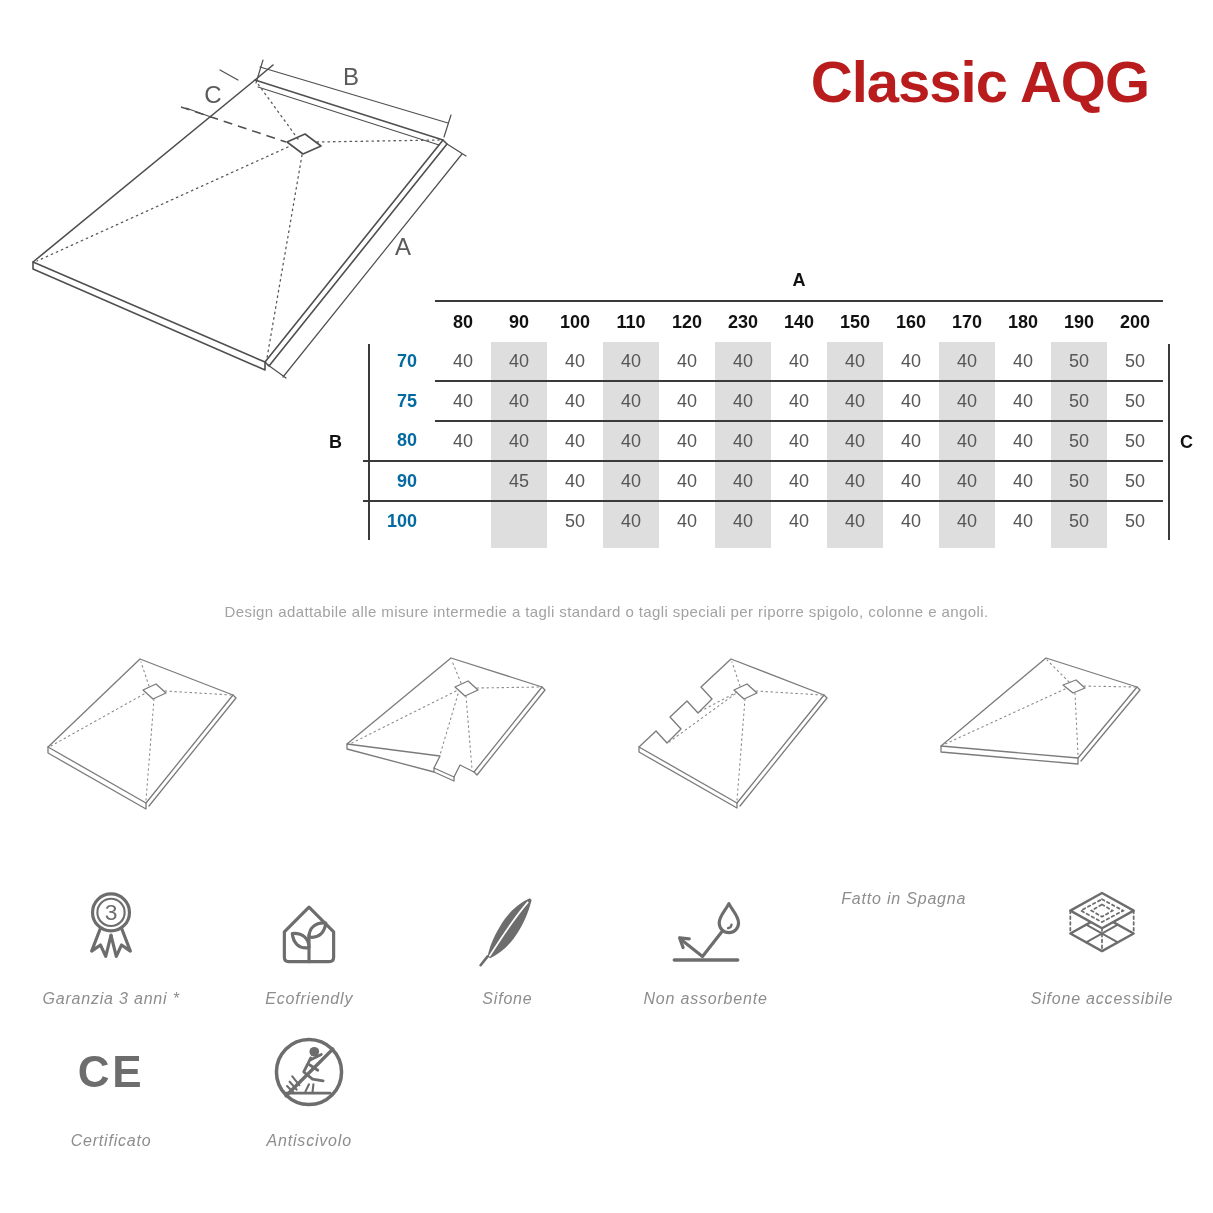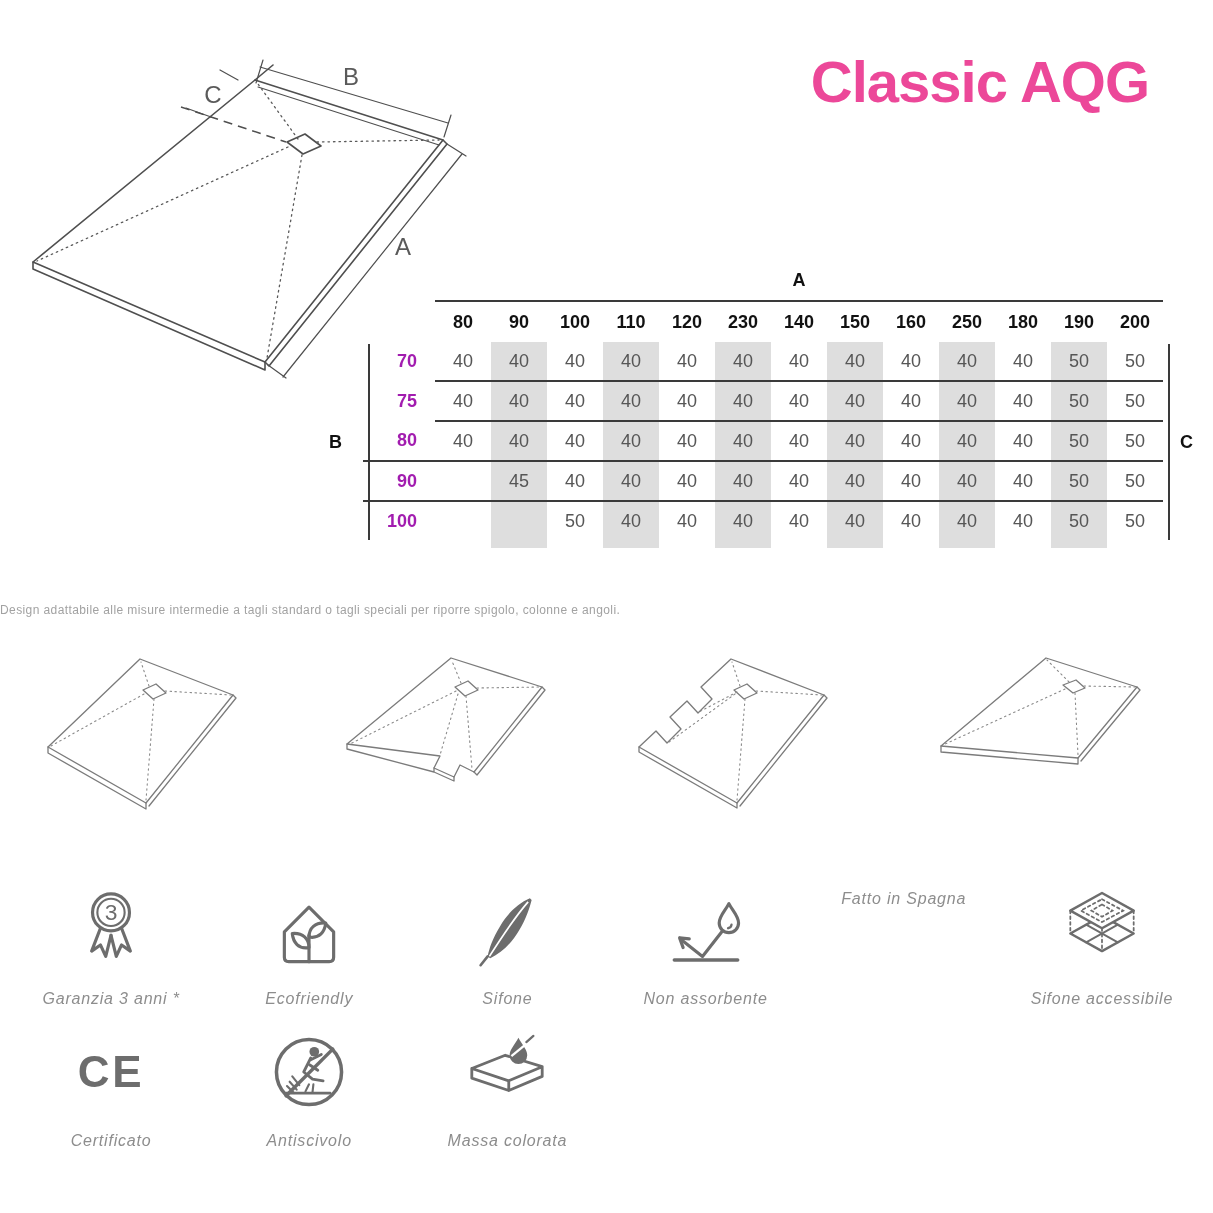--- a/index.html
+++ b/index.html
@@ -1,46 +1,46 @@
 <!DOCTYPE html>
 <html><head>
 <meta charset="utf-8">
 <style>
   html,body{margin:0;padding:0;background:#fff;}
   body{font-family:"Liberation Sans",sans-serif;}
   .page{position:relative;width:1213px;height:1213px;background:#fff;overflow:hidden;}
 
   
   .title{position:absolute;top:48px;right:64px;font-size:58px;font-weight:bold;
-         letter-spacing:-1px;color:#ec4899;}
+         letter-spacing:-1px;color:#b91c1c;}
 
   
   .hero{position:absolute;left:15px;top:55px;width:470px;height:340px;}
 
   
   .spec{position:absolute;left:363px;top:268px;width:800px;}
   .a-header{margin-left:72px;height:34px;border-bottom:2px solid #3a3a3a;
             text-align:center;font-size:18px;font-weight:bold;color:#111;padding-top:2px;box-sizing:border-box;}
   table.sizes{border-collapse:collapse;table-layout:fixed;width:800px;}
   table.sizes col.lbl{width:72px;}
   table.sizes th,table.sizes td{height:38px;padding:0;text-align:center;font-size:18px;}
   table.sizes thead th{color:#111;font-weight:bold;height:40px;}
-  table.sizes tbody th{color:#a21caf;font-weight:bold;text-align:right;padding-right:18px;}
+  table.sizes tbody th{color:#0369a1;font-weight:bold;text-align:right;padding-right:18px;}
   table.sizes td{color:#565656;}
   td.shade{background:#dedede;}
   td.sep,th.sep{border-top:2px solid #3a3a3a;}
   tr.spacer th,tr.spacer td{height:8px;}
   .axis-line{position:absolute;width:2px;background:#3a3a3a;top:76px;height:196px;}
   .axis-line.b{left:5px;} .axis-line.c{left:805px;}
   .axis-label{position:absolute;top:164px;font-size:18px;font-weight:bold;color:#111;}
   .axis-label.b{left:-34px;} .axis-label.c{left:817px;}
 
   
-  .caption{position:absolute;top:603px;left:0;width:100%;
-           font-size:12px;letter-spacing:.4px;color:#a2a2a2;}
+  .caption{position:absolute;top:603px;left:0;width:100%;text-align:center;
+           font-size:15px;letter-spacing:.4px;color:#a2a2a2;}
 
   
   .trays{position:absolute;top:645px;left:0;width:1213px;display:flex;
          justify-content:space-between;padding:0 28px;box-sizing:border-box;}
   .trays svg{width:270px;height:170px;}
 
   
   .features{position:absolute;top:880px;left:0;width:1213px;display:grid;
             grid-template-columns:repeat(6,1fr);grid-auto-rows:142px;padding:0 12px;box-sizing:border-box;}
   .feature{display:flex;flex-direction:column;align-items:center;justify-content:flex-start;}
@@ -107,21 +107,21 @@
             <th></th>
             <th>80</th>
             <th>90</th>
             <th>100</th>
             <th>110</th>
             <th>120</th>
             <th>230</th>
             <th>140</th>
             <th>150</th>
             <th>160</th>
-            <th>250</th>
+            <th>170</th>
             <th>180</th>
             <th>190</th>
             <th>200</th>
           </tr>
         </thead>
       <tbody>
           <tr>
             <th>70</th>
             <td class="">40</td>
             <td class="shade">40</td>
@@ -342,26 +342,15 @@
           <path class="ic" style="stroke-width:3.2" d="M52,34 C48,42 46,46 44,50 M52,36 L64,30 M51,42 L60,48 M44,50 L54,58 L66,60"></path>
           <path class="ic" style="stroke-width:2.4" d="M31,55 L39,65 M28,61 L36,70 M25,66 L33,74"></path>
           <path class="ic" style="stroke-width:2.4" d="M50,64 L46,72 M55,64 L54,73"></path>
           <path class="ic" style="stroke-width:3" d="M24,74 L74,74"></path>
           <path class="ic" style="stroke-width:4" d="M24,77 L77,24"></path>
         </svg>
       </div>
       <div class="flabel">Antiscivolo</div>
     </div>
 
-    <div class="feature">
-      <div class="icon-box">
-        <svg viewBox="0 0 100 100">
-          <path class="ic" style="stroke-width:3.2" d="M10,46 L48,31 L90,44 L52,60 Z M10,46 L10,57 L52,71 L52,60 M52,71 L90,55 L90,44"></path>
-          <path class="icfill" d="M63,11 C59,19 53,24 53,31 A10,10 0 0 0 73,31 C73,24 67,19 63,11 Z"></path>
-          <path d="M55,32 L72,18" stroke="#fff" stroke-width="2.6" fill="none"></path>
-          <path class="ic" style="stroke-width:2.6" d="M72,16 L80,9"></path>
-        </svg>
-      </div>
-      <div class="flabel">Massa colorata</div>
-    </div>
 
   </div>
 </div>
 
 </body></html>

